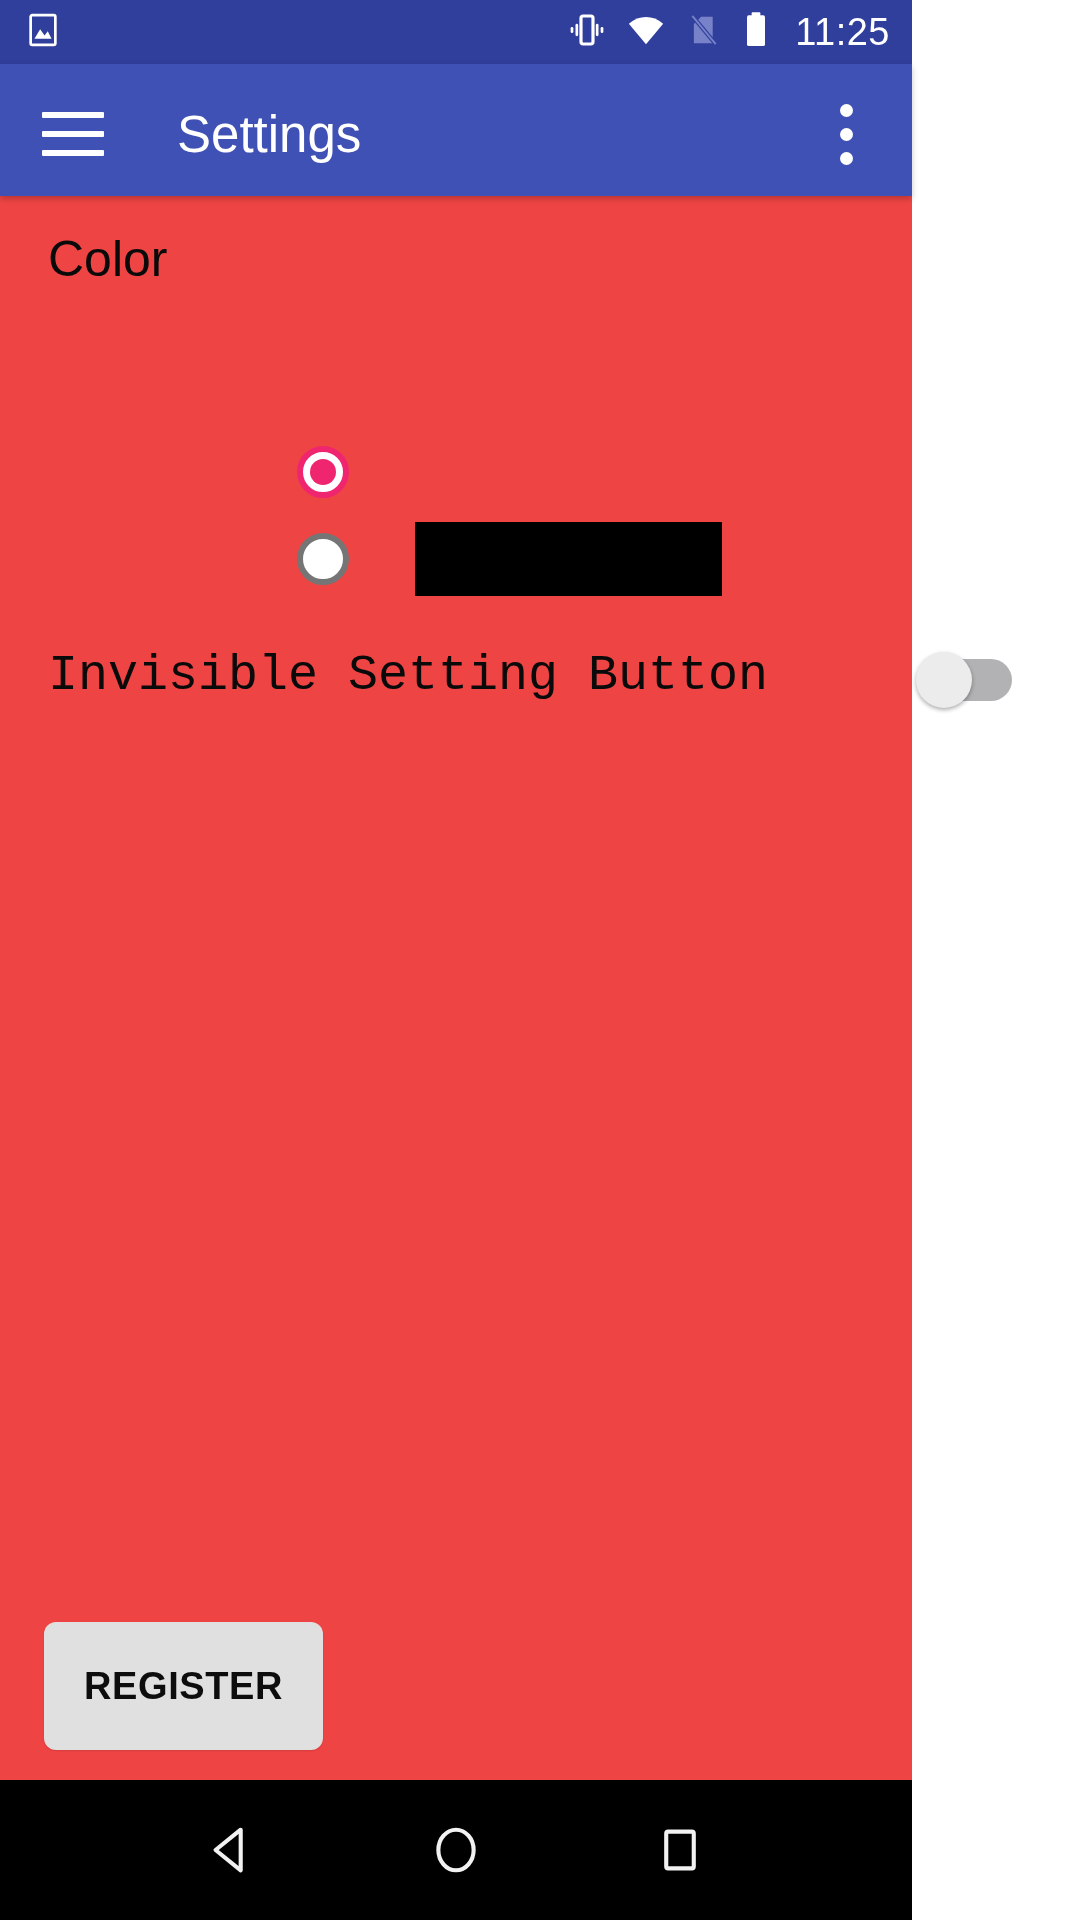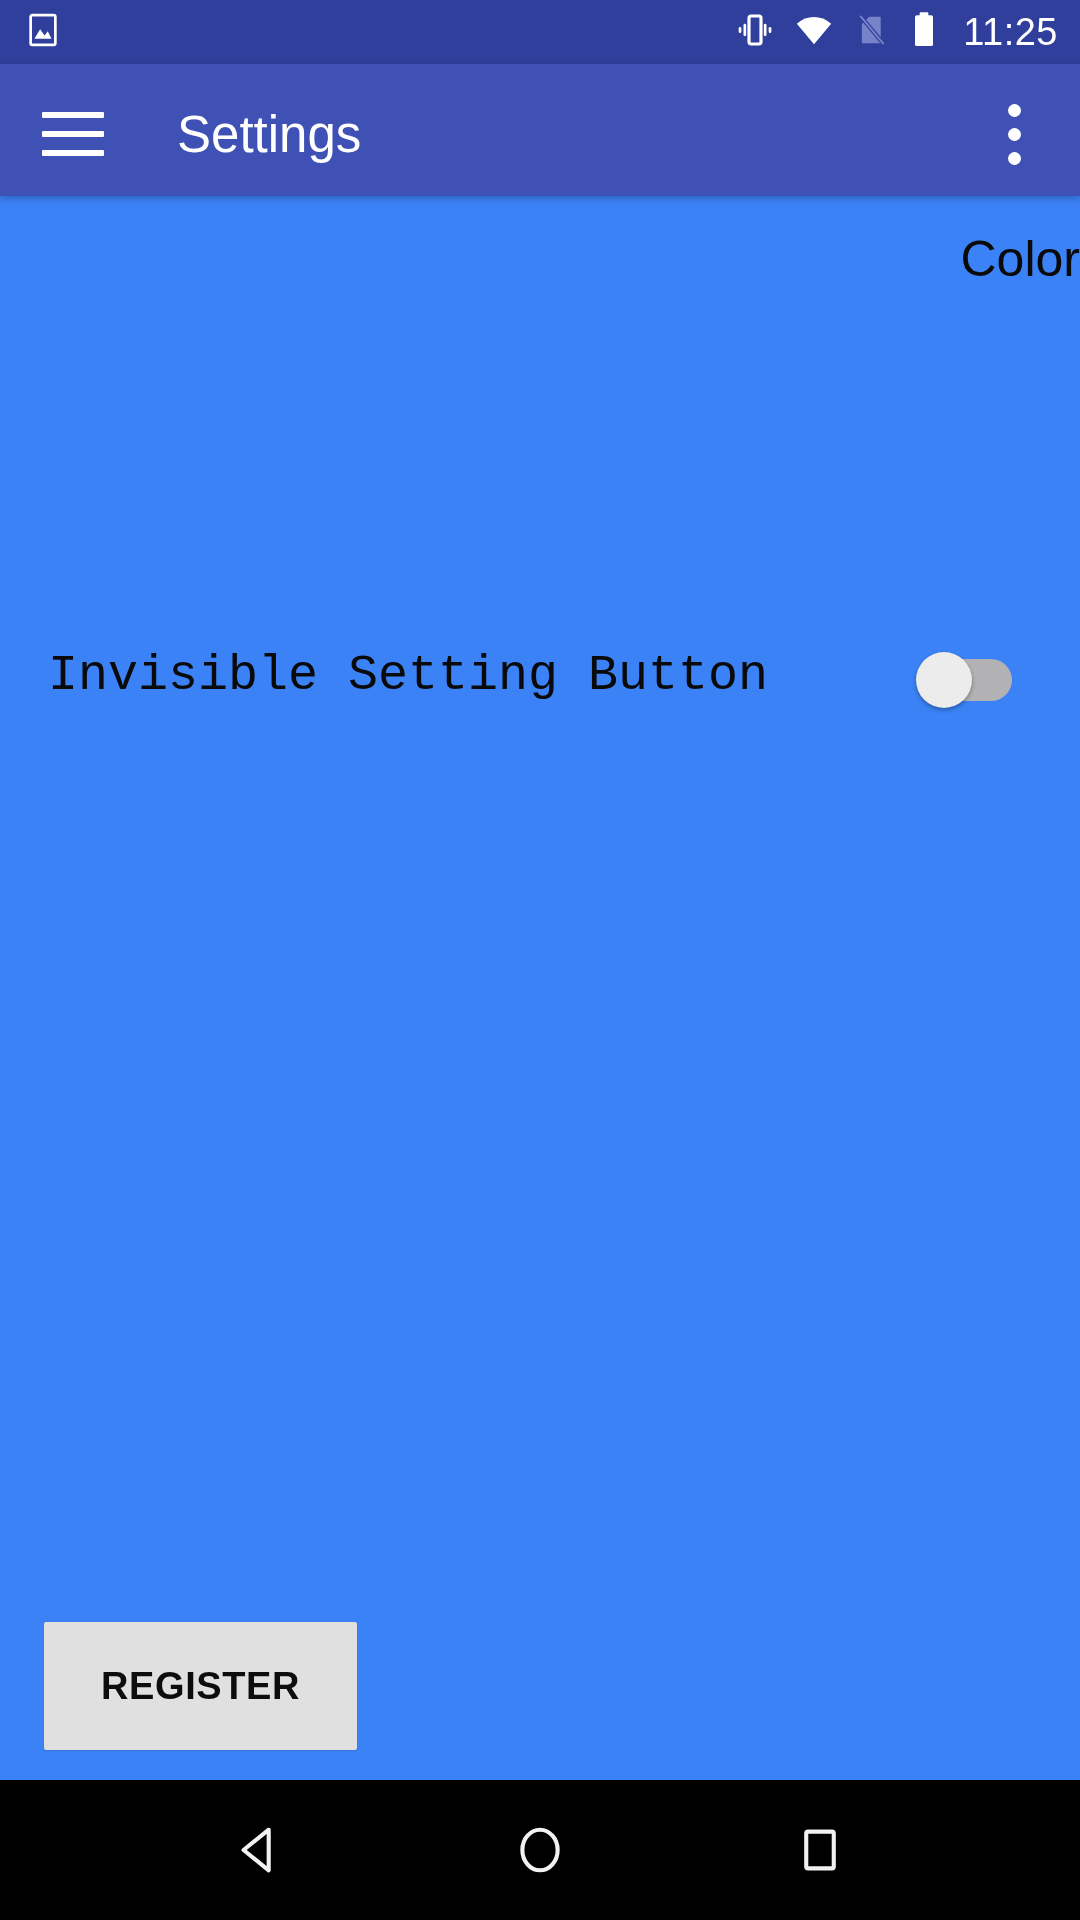--- a/index.html
+++ b/index.html
@@ -7,21 +7,21 @@
   html, body {
     width: 1080px;
     height: 1920px;
     background: #ffffff;
     font-family: "Liberation Sans", sans-serif;
     overflow: hidden;
   }
 
   #screen {
     position: relative;
-    width: 1080px;
+    width: 912px;
     height: 1920px;
     background: #ffffff;
     display: flex;
     flex-direction: column;
   }
 
   
   #status-bar {
     height: 64px;
     flex: 0 0 64px;
@@ -99,24 +99,23 @@
     width: 13px;
     height: 13px;
     border-radius: 50%;
     background: #ffffff;
   }
 
   
   #content {
     flex: 1 1 auto;
     position: relative;
-    background: #3b82f6;
+    background: #ef4444;
     display: flex;
     flex-direction: column;
-    align-items: flex-end;
   }
 
   
   #color-setting {
     padding: 0;
     position: relative;
   }
   #color-row-primary {
     display: flex;
     align-items: center;
@@ -235,23 +234,23 @@
     left: 0;
     bottom: 30px;
     width: 1080px;
     display: flex;
     align-items: center;
     padding: 0 44px;
   }
   .action-button {
     background: #E0E0E0;
     border: none;
-    border-radius: 2px;
+    border-radius: 12px;
     height: 128px;
-    padding: 0 57px;
+    padding: 0 40px;
     font-family: "Liberation Sans", sans-serif;
     font-size: 38px;
     font-weight: 700;
     letter-spacing: 0.6px;
     color: #0d0d0d;
     cursor: pointer;
     box-shadow: 0 1px 2px rgba(0,0,0,0.12);
   }
   #register-button { min-width: 262px; }
   #cancel-button { margin-left: auto; min-width: 242px; }

